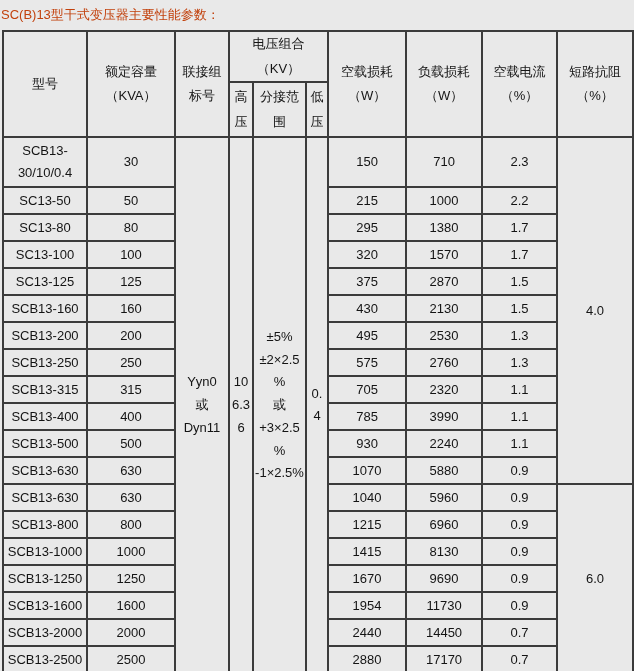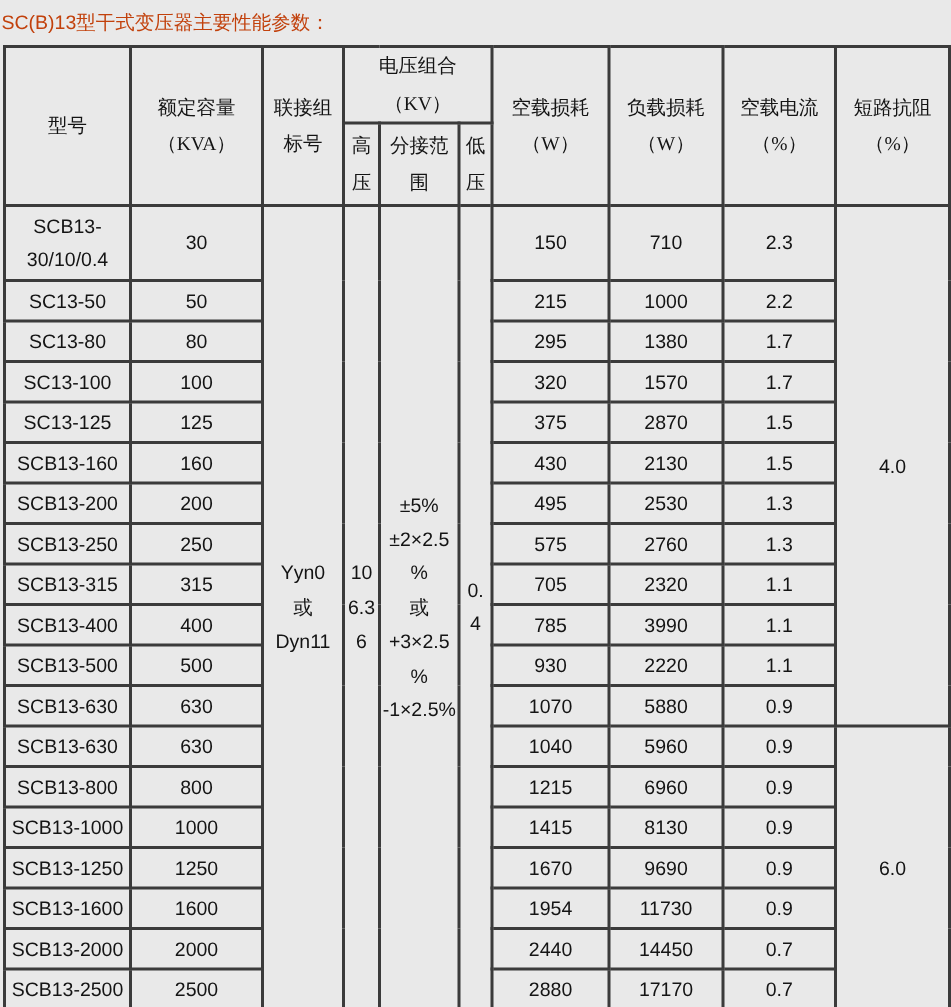--- a/index.html
+++ b/index.html
@@ -28,21 +28,21 @@
     font-size: 13px;
     font-weight: normal;
     text-align: center;
     vertical-align: middle;
     white-space: pre-line;
     line-height: 1.75;
     padding: 0 1px;
     overflow: hidden;
     word-break: break-word;
   }
-  thead th { line-height: 1.9; font-family: Liberation Serif, serif; }
+  thead th { line-height: 1.9; }
   tr.h1 { height: 48px; }
   tr.h2 { height: 55px; }
   tr.r-first { height: 50px; margin-left: 33px; }
   tbody tr { height: 27px; }
 </style>
 </head>
 <body>
 
 <div class="page">
   <div class="title">SC(B)13型干式变压器主要性能参数：</div>
@@ -168,21 +168,21 @@
         <td>SCB13-400</td>
         <td>400</td>
         <td>785</td>
         <td>3990</td>
         <td>1.1</td>
       </tr>
       <tr>
         <td>SCB13-500</td>
         <td>500</td>
         <td>930</td>
-        <td>2220</td>
+        <td>2240</td>
         <td>1.1</td>
       </tr>
       <tr>
         <td>SCB13-630</td>
         <td>630</td>
         <td>1070</td>
         <td>5880</td>
         <td>0.9</td>
       </tr>
       <tr>

